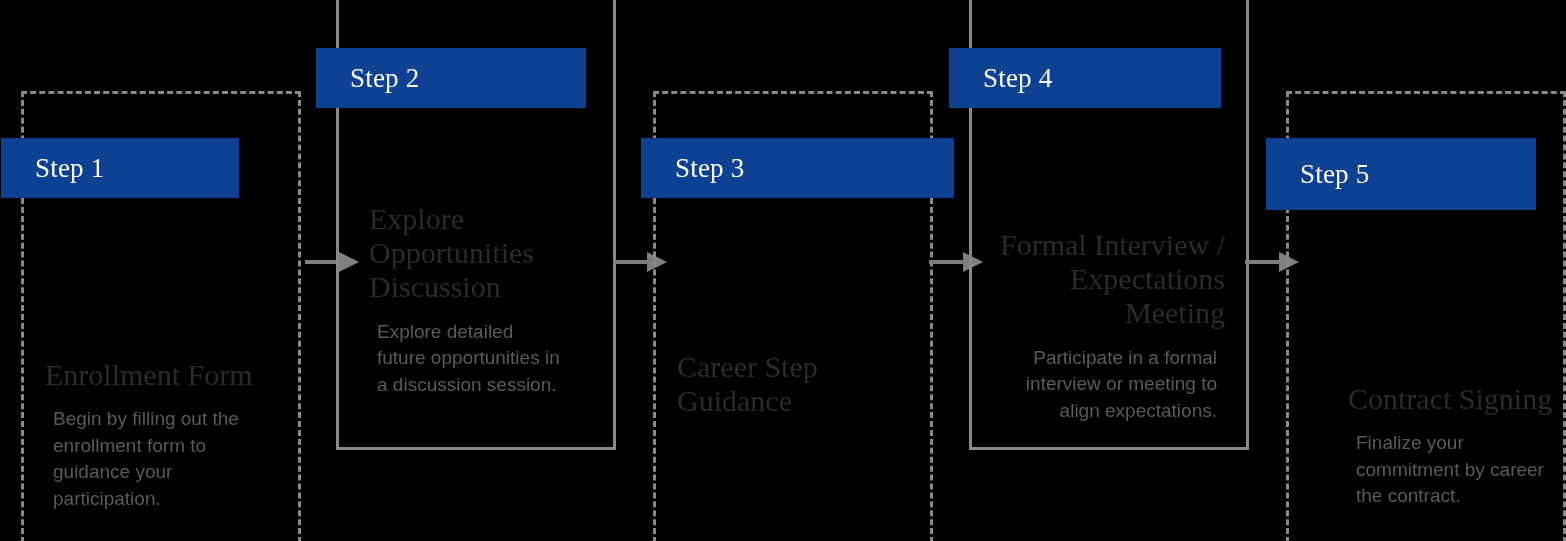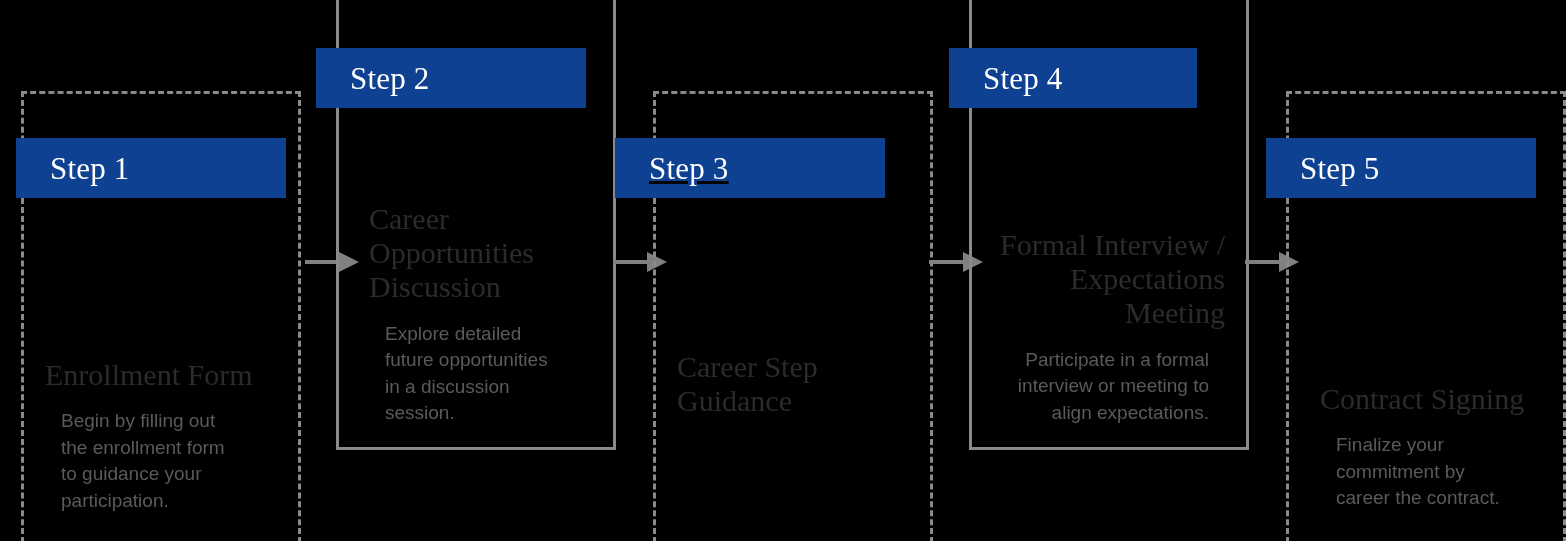--- a/index.html
+++ b/index.html
@@ -36,21 +36,21 @@
     position: absolute;
     background: #0f4193;
     display: flex;
     align-items: center;
     box-sizing: border-box;
     padding-left: 34px;
   }
   .step-badge span {
     color: #ffffff;
     font-family: "Liberation Serif", serif;
-    font-size: 31px;
+    font-size: 27px;
     line-height: 1;
     letter-spacing: 0.2px;
   }
 
   
   .card-text {
     position: absolute;
     box-sizing: border-box;
   }
   .card-title {
@@ -59,101 +59,101 @@
     line-height: 1.14;
     color: #2b2b2b;
     margin: 0 0 14px 0;
     font-weight: 400;
   }
   .card-desc {
     font-family: "Liberation Sans", sans-serif;
     font-size: 19px;
     line-height: 1.40;
     color: #5a5a5a;
-    margin: 16px;
+    margin: 8px;
   }
 
   
   .arrow {
     position: absolute;
     width: 56px;
     height: 26px;
   }
   .arrow svg { display: block; }
 </style>
 </head>
 <body>
 
 <div id="stage">
 
   <div class="card-frame frame-dashed" style="left:21px; top:91px; width:280px; height:452px;"></div>
-  <div class="step-badge" style="left:16px; top:138px; width:270px; height:60px;">
+  <div class="step-badge" style="left:1px; top:138px; width:238px; height:60px;">
     <span>Step 1</span>
   </div>
   <div class="card-text" style="left:45px; top:358px; width:215px;text-decoration:underline;">
     <h3 class="card-title">Enrollment Form</h3>
     <p class="card-desc">Begin by filling out the enrollment form to guidance your participation.</p>
   </div>
 
   <div class="arrow" style="left:305px; top:249px;">
     <svg width="56" height="26" viewBox="0 0 56 26" xmlns="http://www.w3.org/2000/svg">
       <path d="M0 13 H36" stroke="#808080" stroke-width="4" fill="none"></path>
       <path d="M34 3 L54 13 L34 23 Z" fill="#808080"></path>
     </svg>
   </div>
 
   <div class="card-frame frame-solid" style="left:336px; top:-3px; width:280px; height:453px;"></div>
   <div class="step-badge" style="left:316px; top:48px; width:270px; height:60px;">
     <span>Step 2</span>
   </div>
   <div class="card-text" style="left:369px; top:202px; width:205px;">
-    <h3 class="card-title">Career Opportunities Discussion</h3>
+    <h3 class="card-title">Explore Opportunities Discussion</h3>
     <p class="card-desc">Explore detailed future opportunities in a discussion session.</p>
   </div>
 
   <div class="arrow" style="left:613px; top:249px;">
     <svg width="56" height="26" viewBox="0 0 56 26" xmlns="http://www.w3.org/2000/svg">
       <path d="M0 13 H36" stroke="#808080" stroke-width="4" fill="none"></path>
       <path d="M34 3 L54 13 L34 23 Z" fill="#808080"></path>
     </svg>
   </div>
 
   <div class="card-frame frame-dashed" style="left:653px; top:91px; width:280px; height:452px;"></div>
-  <div class="step-badge" style="left:615px; top:138px; width:270px; height:60px;text-decoration:underline;">
+  <div class="step-badge" style="left:641px; top:138px; width:313px; height:60px;">
     <span>Step 3</span>
   </div>
   <div class="card-text" style="left:677px; top:350px; width:242px;">
     <h3 class="card-title">Career Step Guidance</h3>
   </div>
 
   <div class="arrow" style="left:929px; top:249px;">
     <svg width="56" height="26" viewBox="0 0 56 26" xmlns="http://www.w3.org/2000/svg">
       <path d="M0 13 H36" stroke="#808080" stroke-width="4" fill="none"></path>
       <path d="M34 3 L54 13 L34 23 Z" fill="#808080"></path>
     </svg>
   </div>
 
   <div class="card-frame frame-solid" style="left:969px; top:-3px; width:280px; height:453px;"></div>
-  <div class="step-badge" style="left:949px; top:48px; width:248px; height:60px;">
+  <div class="step-badge" style="left:949px; top:48px; width:272px; height:60px;">
     <span>Step 4</span>
   </div>
   <div class="card-text" style="left:1000px; top:228px; width:225px;text-align:right;">
     <h3 class="card-title">Formal Interview / Expectations Meeting</h3>
     <p class="card-desc">Participate in a formal interview or meeting to align expectations.</p>
   </div>
 
   <div class="arrow" style="left:1245px; top:249px;">
     <svg width="56" height="26" viewBox="0 0 56 26" xmlns="http://www.w3.org/2000/svg">
       <path d="M0 13 H36" stroke="#808080" stroke-width="4" fill="none"></path>
       <path d="M34 3 L54 13 L34 23 Z" fill="#808080"></path>
     </svg>
   </div>
 
   <div class="card-frame frame-dashed" style="left:1286px; top:91px; width:280px; height:452px;"></div>
-  <div class="step-badge" style="left:1266px; top:138px; width:270px; height:60px;">
+  <div class="step-badge" style="left:1266px; top:138px; width:270px; height:72px;">
     <span>Step 5</span>
   </div>
-  <div class="card-text" style="left:1320px; top:382px; width:215px;">
+  <div class="card-text" style="left:1348px; top:382px; width:215px;">
     <h3 class="card-title">Contract Signing</h3>
     <p class="card-desc">Finalize your commitment by career the contract.</p>
   </div>
 
 </div>
 
 </body></html>

